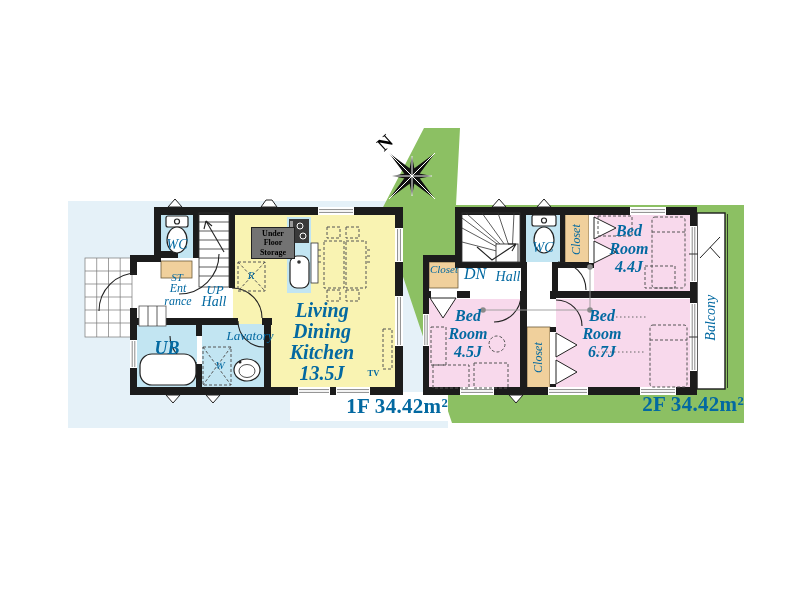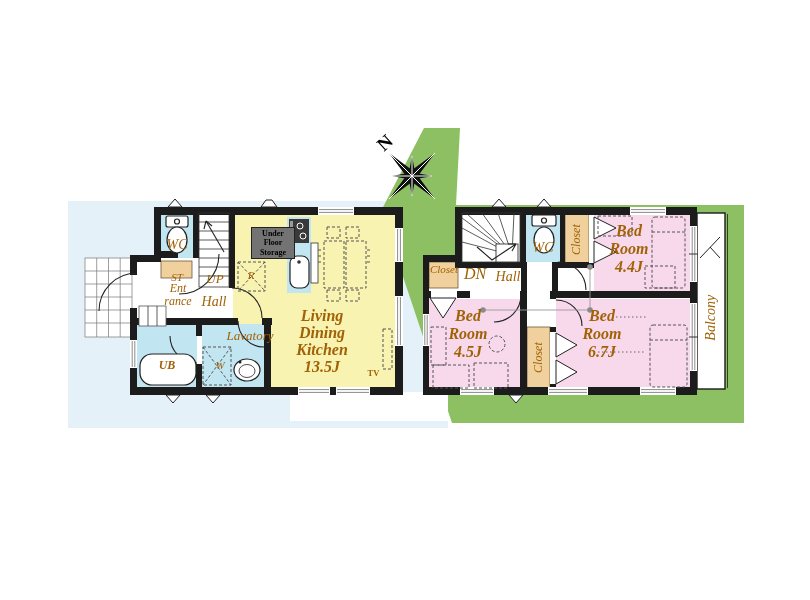--- a/index.html
+++ b/index.html
@@ -17,21 +17,21 @@
   .arc  {fill:none;stroke:#222;stroke-width:1.1;}
   .fix  {fill:#fff;stroke:#222;stroke-width:1.2;}
   .thin {stroke:#333;stroke-width:0.8;fill:none;}
   .dash {fill:none;stroke:#555;stroke-width:1;stroke-dasharray:3 2;}
   .dots {fill:none;stroke:#666;stroke-width:1;stroke-dasharray:1.5 2.5;}
   .vent {fill:#fff;stroke:#222;stroke-width:1;}
   .gline{stroke:#999;stroke-width:0.9;}
   .gdot {fill:#8a8a8a;}
   
   .lbl{position:absolute;display:flex;align-items:center;justify-content:center;
-       text-align:center;color:#a16207;font-style:italic;line-height:1.1;z-index:3;font-family:Liberation Serif, serif;}
+       text-align:center;color:#0369a1;font-style:italic;line-height:1.1;z-index:3;font-family:Liberation Serif, serif;}
   .pre{white-space:pre-line;}
   .b6{font-weight:600;}
   .area{font-style:normal;font-weight:700;justify-content:flex-end;text-align:right;
         letter-spacing:0.3px;}
   .vlabel span{transform:rotate(-90deg);white-space:nowrap;display:block;}
   .ufsbox{position:absolute;left:251px;top:227px;width:42px;height:30px;background:#737373;
           border:1.5px solid #222;z-index:3;display:flex;align-items:center;justify-content:center;
           font-size:8px;font-weight:700;line-height:1.18;text-align:center;white-space:pre-line;
           font-style:normal;}
   .nmark{position:absolute;left:372px;top:130px;width:26px;height:26px;z-index:3;
@@ -337,33 +337,34 @@
   </g>
 </svg>
 
 <div class="nmark">N</div>
 
 <div class="lbl" style="left:157px;top:235px;width:40px;height:20px;font-size:14px;">WC</div>
 <div class="lbl" style="left:160px;top:260px;width:34px;height:34px;font-size:11px;">ST</div>
 <div class="lbl pre" style="left:152px;top:280px;width:52px;height:30px;font-size:12px;">Ent
 rance</div>
 <div class="lbl" style="left:192px;top:293px;width:44px;height:18px;font-size:14px;">Hall</div>
-<div class="lbl" style="left:197px;top:268px;width:36px;height:22px;font-size:13px;">UP</div>
-<div class="lbl b6" style="left:144px;top:354px;width:46px;height:24px;font-size:12px;">UB</div>
+<div class="lbl" style="left:197px;top:279px;width:36px;height:22px;font-size:13px;">UP</div>
+<div class="lbl b6" style="left:144px;top:337px;width:46px;height:24px;font-size:18px;">UB</div>
 <div class="lbl" style="left:218px;top:328px;width:64px;height:16px;font-size:13px;">Lavatory</div>
 <div class="lbl" style="left:211px;top:358px;width:18px;height:15px;font-size:11px;">W</div>
 <div class="lbl" style="left:243px;top:268px;width:16px;height:15px;font-size:11px;">R</div>
 <div class="ufsbox">Under
 Floor
 Storage</div>
-<div class="lbl pre b6" style="left:262px;top:296px;width:120px;height:92px;font-size:16px;line-height:1.06;">Living
+<div class="lbl pre b6" style="left:262px;top:296px;width:120px;height:92px;font-size:20px;line-height:1.06;">Living
 Dining
 Kitchen
 13.5J</div>
 <div class="lbl" style="left:365px;top:337px;width:17px;height:11px;font-size:8.5px;font-style:normal;font-weight:700;margin-top:31px;">TV</div>
+<div class="lbl area" style="left:294px;top:394px;width:154px;height:26px;font-size:21px;">1F 34.42m²</div>
 
 <div class="lbl" style="left:460px;top:266px;width:30px;height:16px;font-size:16px;">DN</div>
 <div class="lbl" style="left:486px;top:268px;width:44px;height:18px;font-size:14px;">Hall</div>
 <div class="lbl" style="left:524px;top:238px;width:38px;height:20px;font-size:14px;">WC</div>
 <div class="lbl vlabel" style="left:562px;top:212px;width:28px;height:56px;font-size:12px;">
       <span>Closet</span>
     </div>
 <div class="lbl" style="left:426px;top:262px;width:36px;height:15px;font-size:11px;">Closet</div>
 <div class="lbl pre b6" style="left:590px;top:218px;width:78px;height:62px;font-size:16px;line-height:1.12;">Bed
 Room
@@ -373,14 +374,15 @@
 4.5J</div>
 <div class="lbl pre b6" style="left:556px;top:302px;width:92px;height:64px;font-size:16px;line-height:1.12;">Bed
 Room
 6.7J</div>
 <div class="lbl vlabel" style="left:525px;top:327px;width:26px;height:61px;font-size:12px;">
       <span>Closet</span>
     </div>
 <div class="lbl vlabel" style="left:696px;top:248px;width:30px;height:140px;font-size:14px;">
       <span>Balcony</span>
     </div>
+<div class="lbl area" style="left:590px;top:392px;width:154px;height:26px;font-size:21px;">2F 34.42m²</div>
 
 </div>
 
 </body></html>

